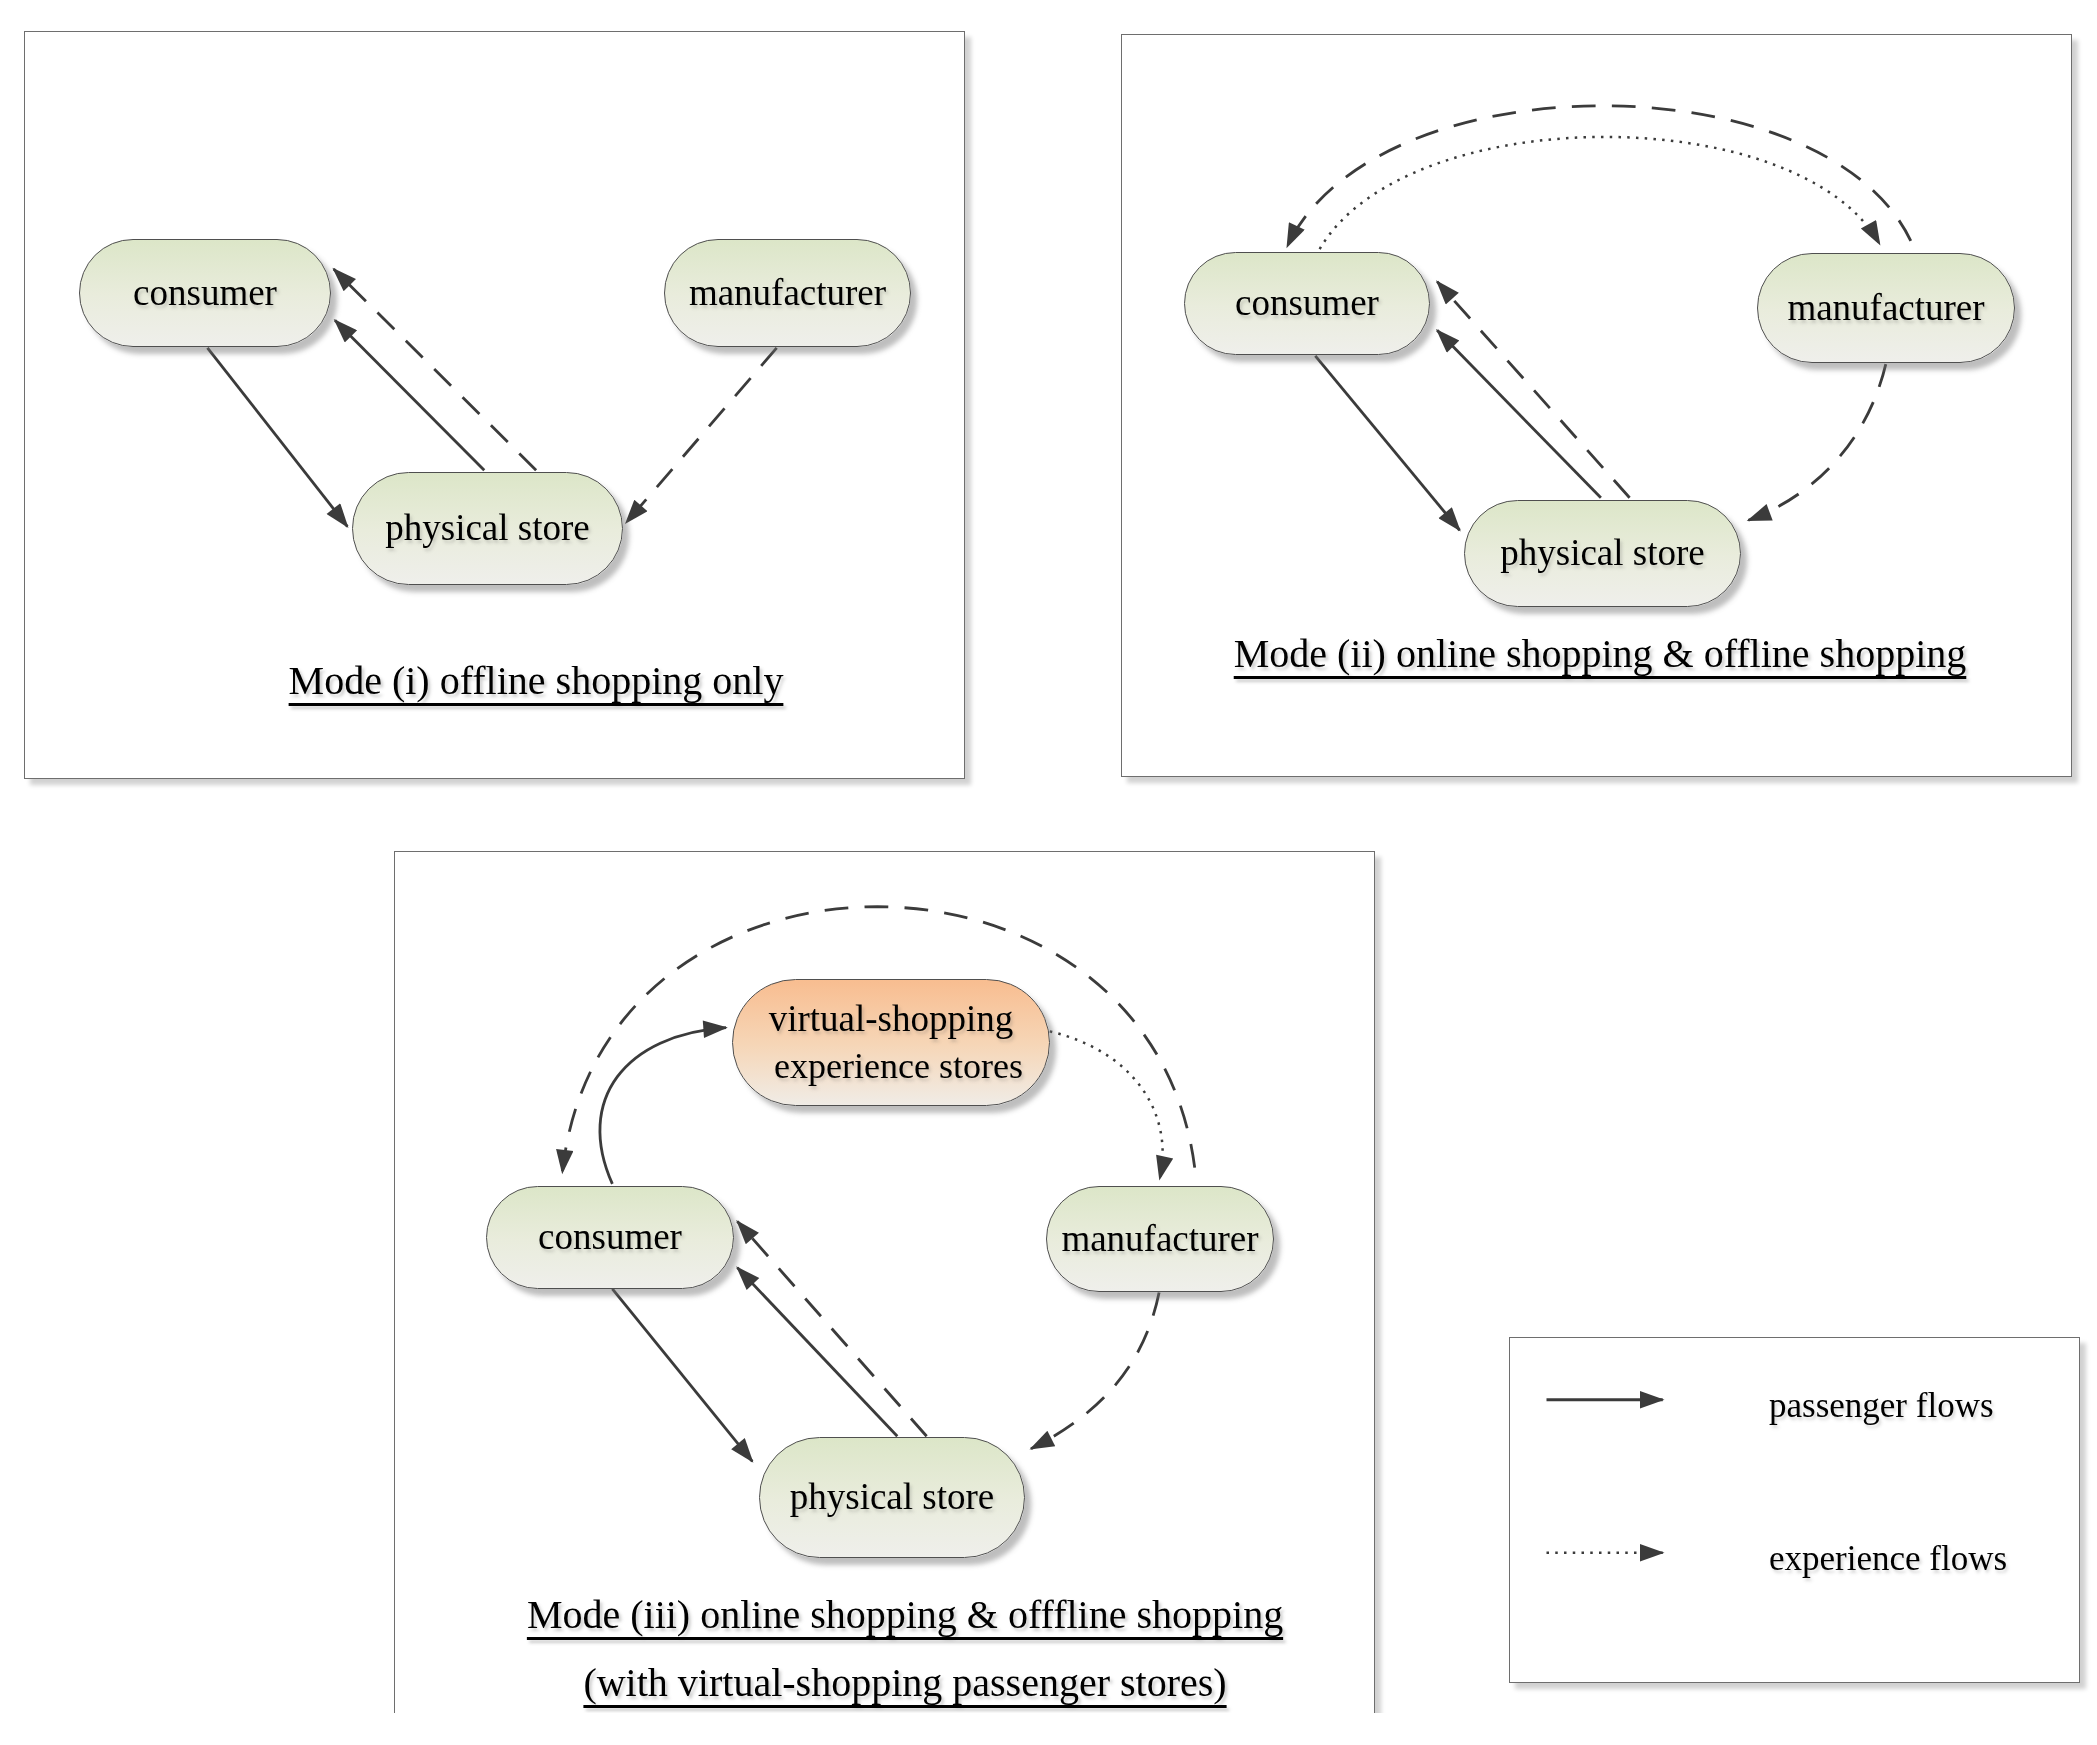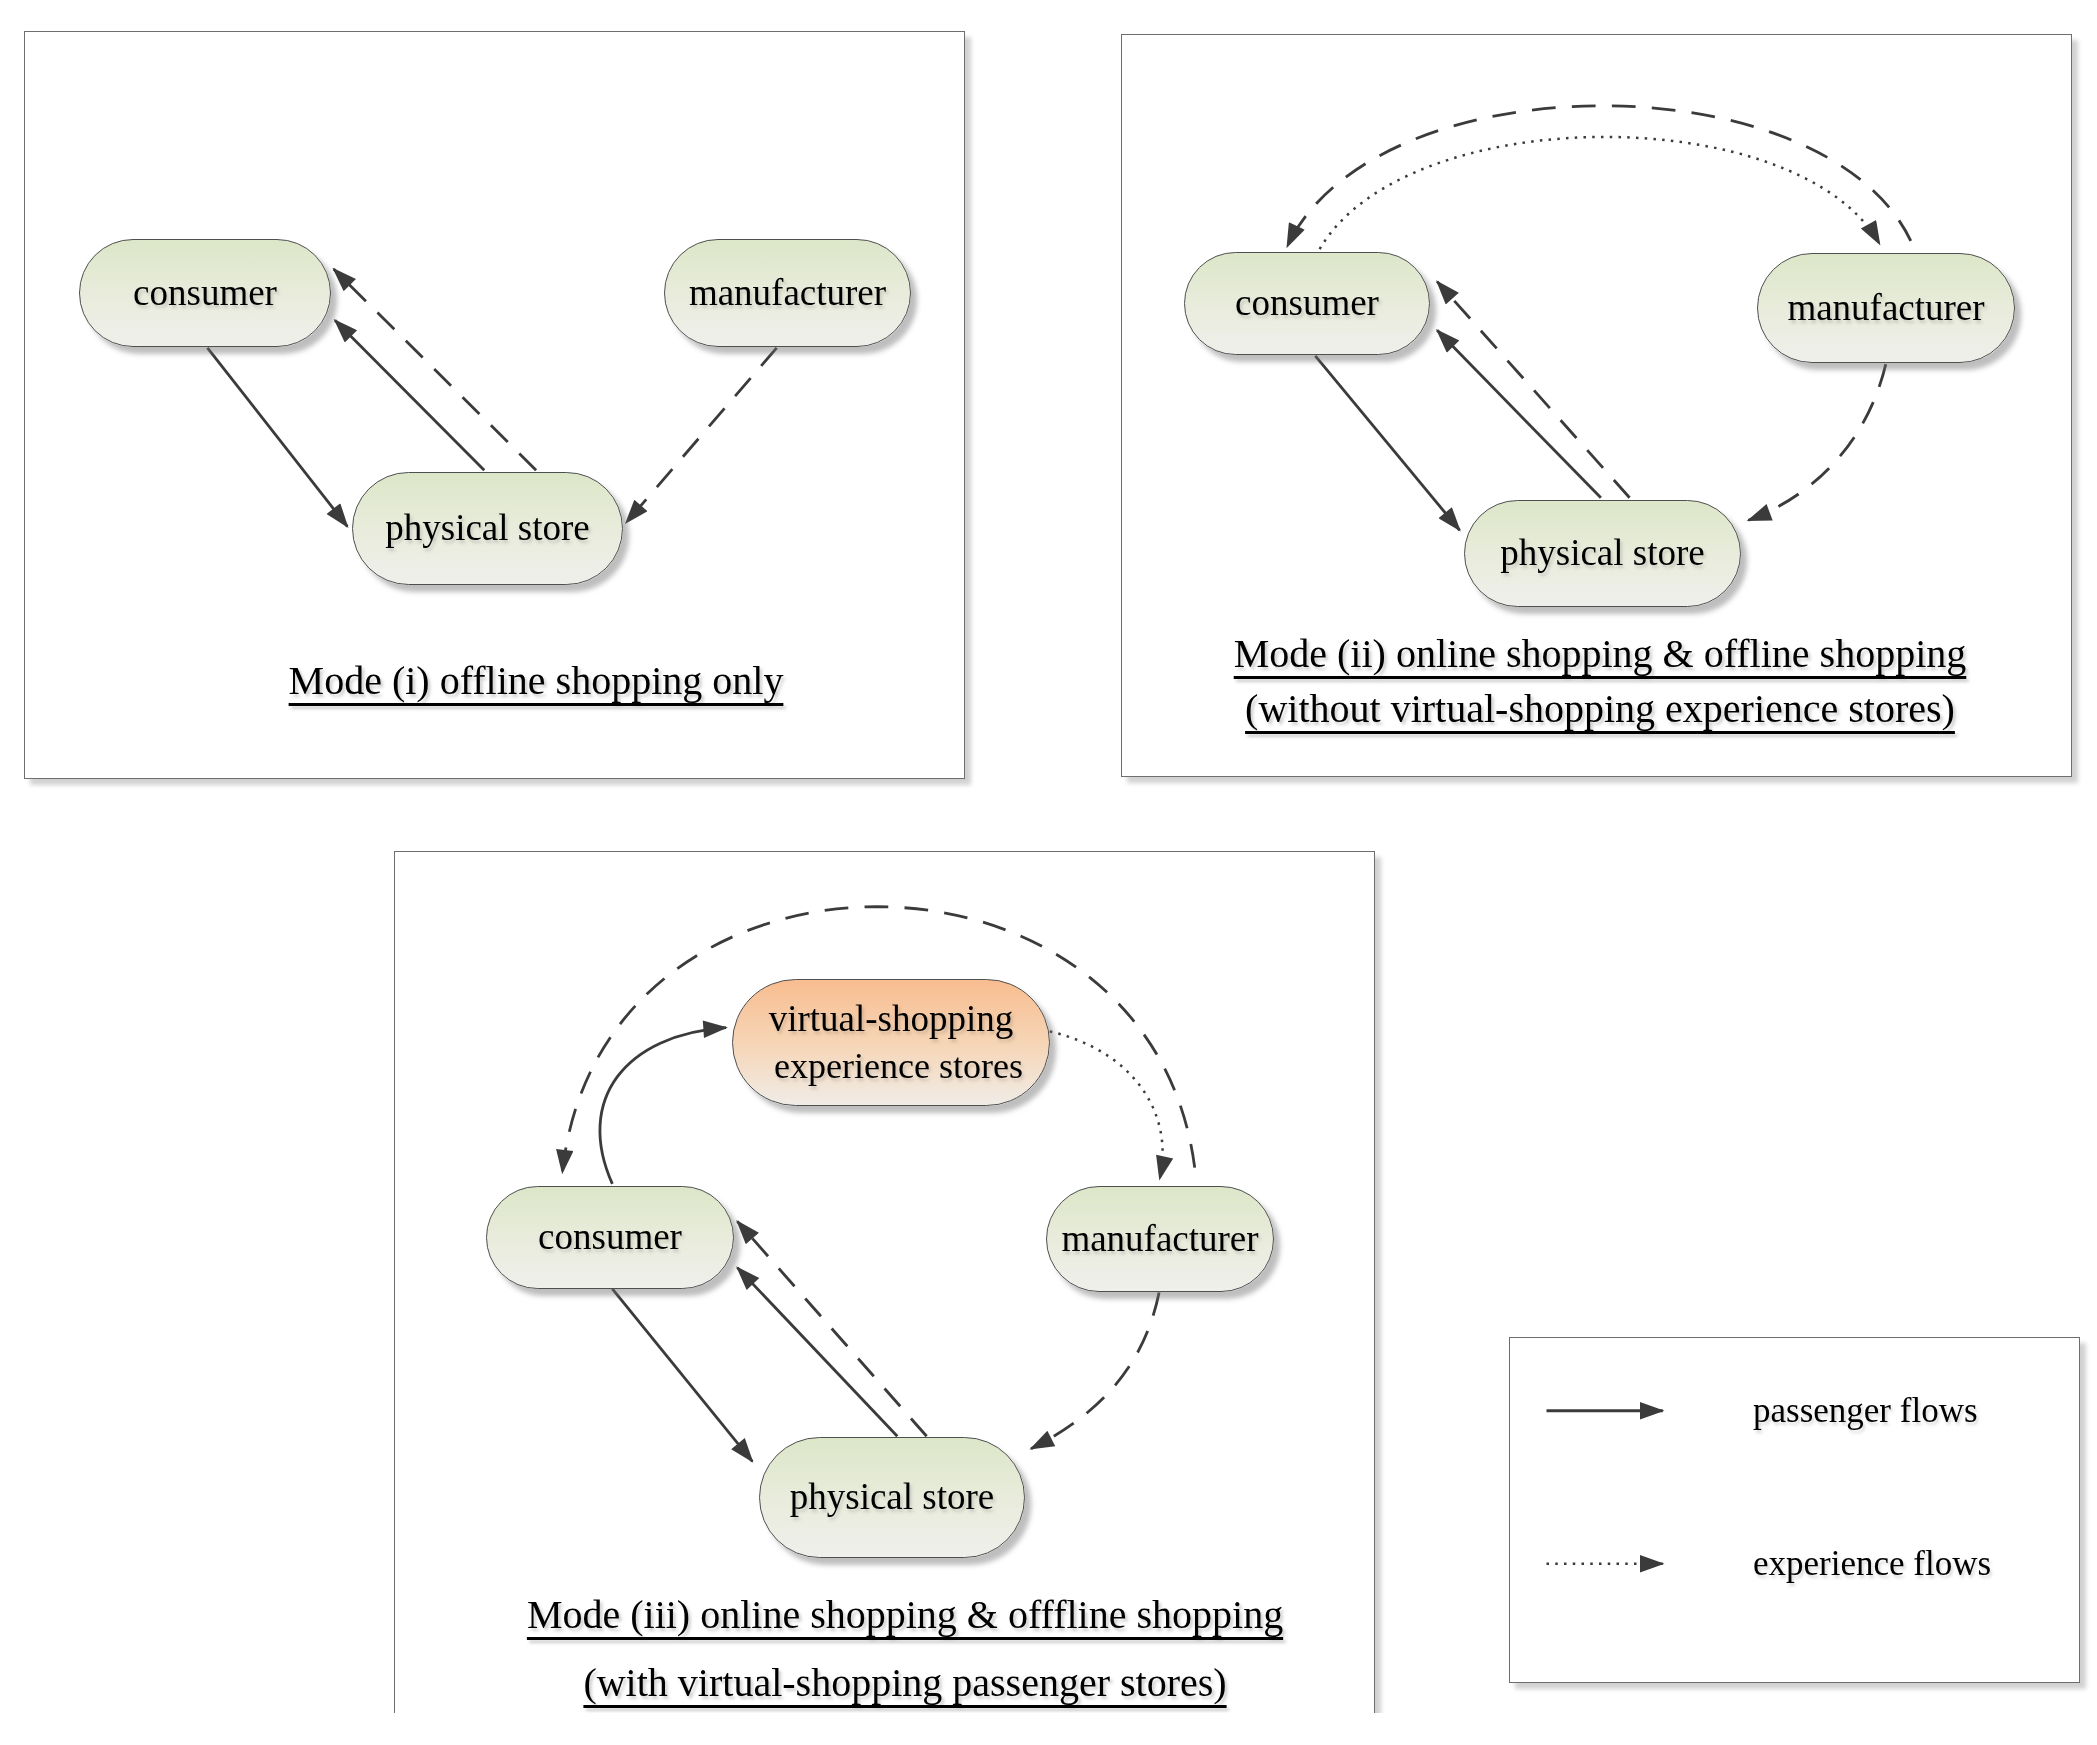--- a/index.html
+++ b/index.html
@@ -51,22 +51,23 @@
   }
   #legend-box{
     position:absolute;
     border:1.9px solid var(--panel-border,#6e6e6e);
     background:var(--page-bg,#ffffff);
     box-shadow:5.6px 5.6px 4.4px rgba(0,0,0,0.18);
     z-index:0;
   }
   .legend-row{
     position:absolute;height:50px;
-    display:flex;align-items:center;
+    display:flex;align-items:flex-start;
     z-index:2;
+    gap:16px;
   }
   .legend-sample{width:150px;height:27.5px;flex:0 0 auto;}
   .legend-label{
     font-size:35px;margin-left:59px;white-space:nowrap;
     text-shadow:1.9px 2.5px 3.1px rgba(90,90,90,0.25);
   }
 </style>
 </head>
 <body>
 
@@ -118,21 +119,20 @@
   <div class="node green" style="left:1184px;top:252px;width:244px;height:101px;">
     <span>consumer</span>
   </div>
   <div class="node green" style="left:1757px;top:253px;width:256px;height:108px;">
     <span>manufacturer</span>
   </div>
   <div class="node green" style="left:1464px;top:500px;width:275px;height:105px;">
     <span>physical store</span>
   </div>
   <div class="caption" style="left:1600px;top:630px;">Mode (ii) online shopping &amp; offline shopping</div>
-  <div class="caption" style="left:1600px;top:685px;">(without virtual-shopping experience stores)</div>
 
   <div class="node orange" style="left:732px;top:979px;width:316px;height:125px;">
     <span class="line1">virtual-shopping</span>
     <span class="line2">experience stores</span>
   </div>
   <div class="node green" style="left:486px;top:1186px;width:246px;height:101px;">
     <span>consumer</span>
   </div>
   <div class="node green" style="left:1046px;top:1186px;width:226px;height:104px;">
     <span>manufacturer</span>

